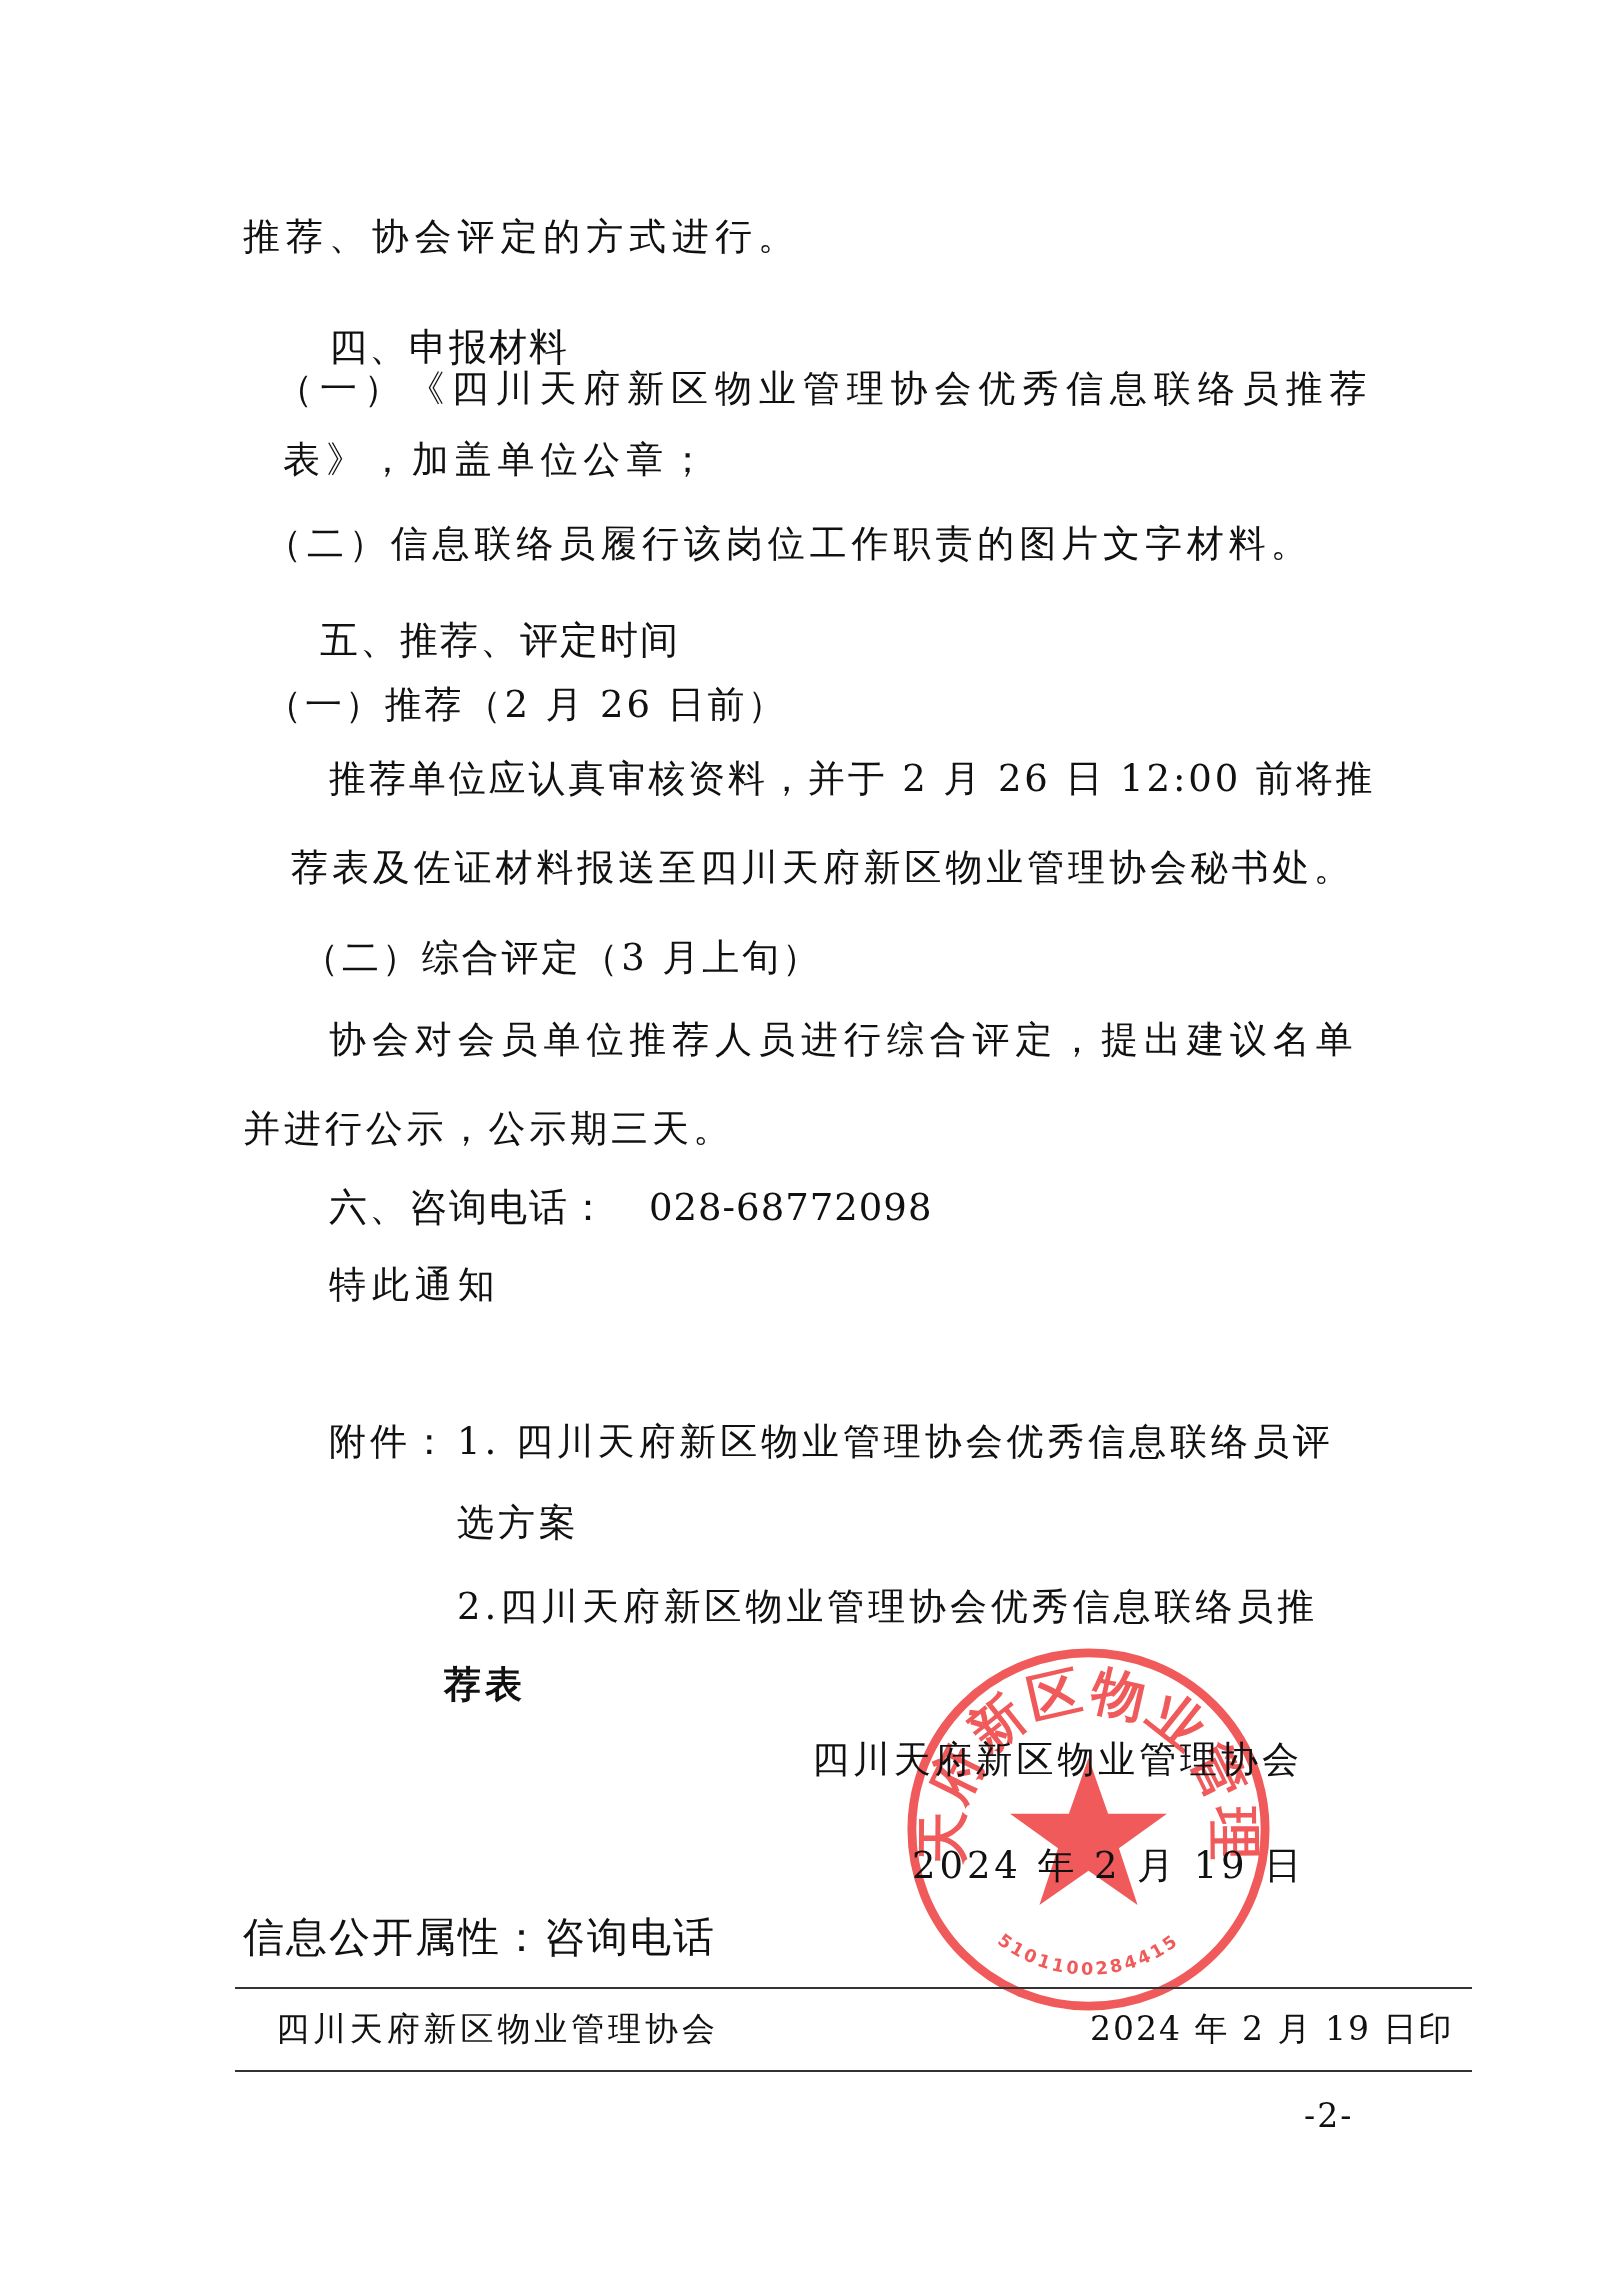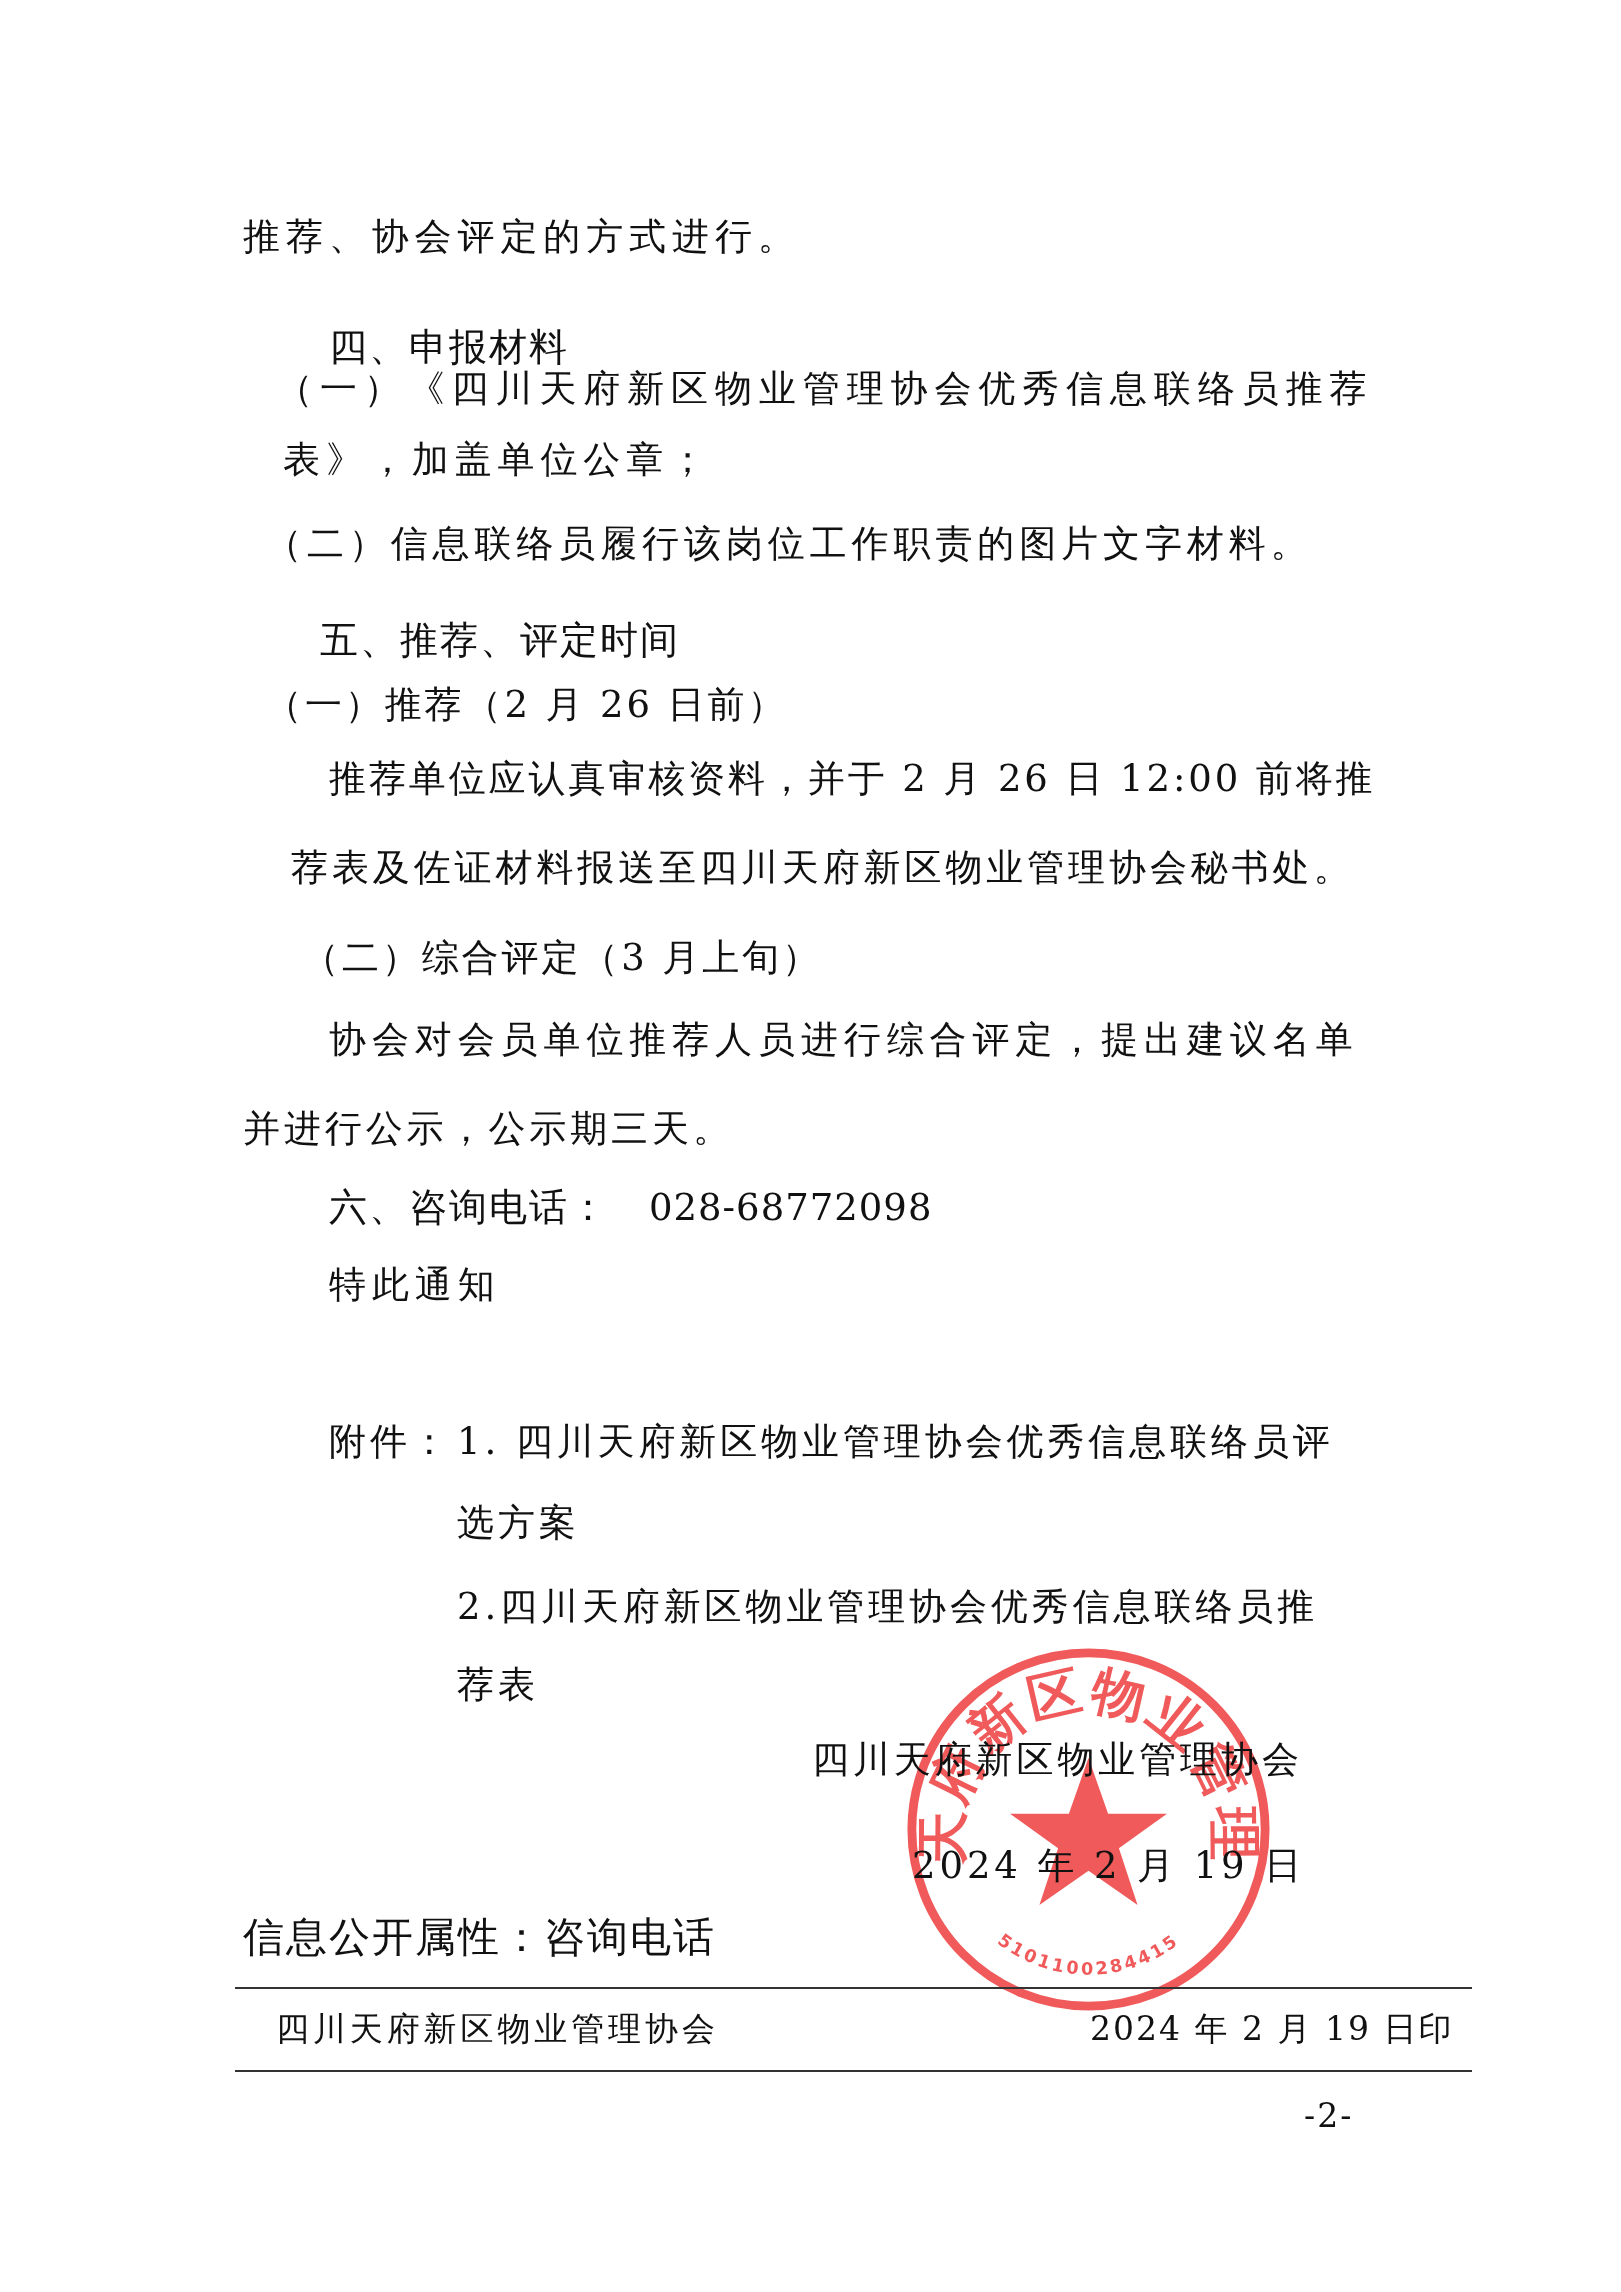--- a/index.html
+++ b/index.html
@@ -34,21 +34,21 @@
 
 <div class="line" style="left:329px; top:1188px;">
   <span class="heading">六、咨询电话：</span><span style="letter-spacing:1px;margin-left:40px;">028-68772098</span>
 </div>
 <div class="line" style="left:329px; top:1266px;">特此通知</div>
 
 <div class="line" style="left:329px; top:1423px; letter-spacing:3.9px;">附件：</div>
 <div class="line" style="left:457px; top:1423px; letter-spacing:3.9px;">1. 四川天府新区物业管理协会优秀信息联络员评</div>
 <div class="line" style="left:457px; top:1504px; letter-spacing:3.9px;">选方案</div>
 <div class="line" style="left:457px; top:1588px; letter-spacing:3.9px;">2.四川天府新区物业管理协会优秀信息联络员推</div>
-<div class="line" style="left:457px; top:1666px; letter-spacing:3.9px;">荐表</div>
+<div class="line" style="left:444px; top:1666px; letter-spacing:3.9px;font-weight:bold;">荐表</div>
 
 <svg class="seal" viewBox="0 0 376 376" xmlns="http://www.w3.org/2000/svg">
   <defs>
     <path id="sealArc" d="M 70 250 A 130 130 0 1 1 306 250"></path>
     <path id="codeArc" d="M 80 290 A 150 150 0 0 0 296 290"></path>
   </defs>
   <g opacity="0.88">
     <circle cx="188" cy="188" r="180" fill="none" stroke="#EE4444" stroke-width="9"></circle>
     <text font-family="DejaVu Sans, sans-serif" font-size="54" font-weight="bold" fill="#EE4444" letter-spacing="4">
       <textPath href="#sealArc" startOffset="50%" text-anchor="middle">四川天府新区物业管理协会</textPath>

